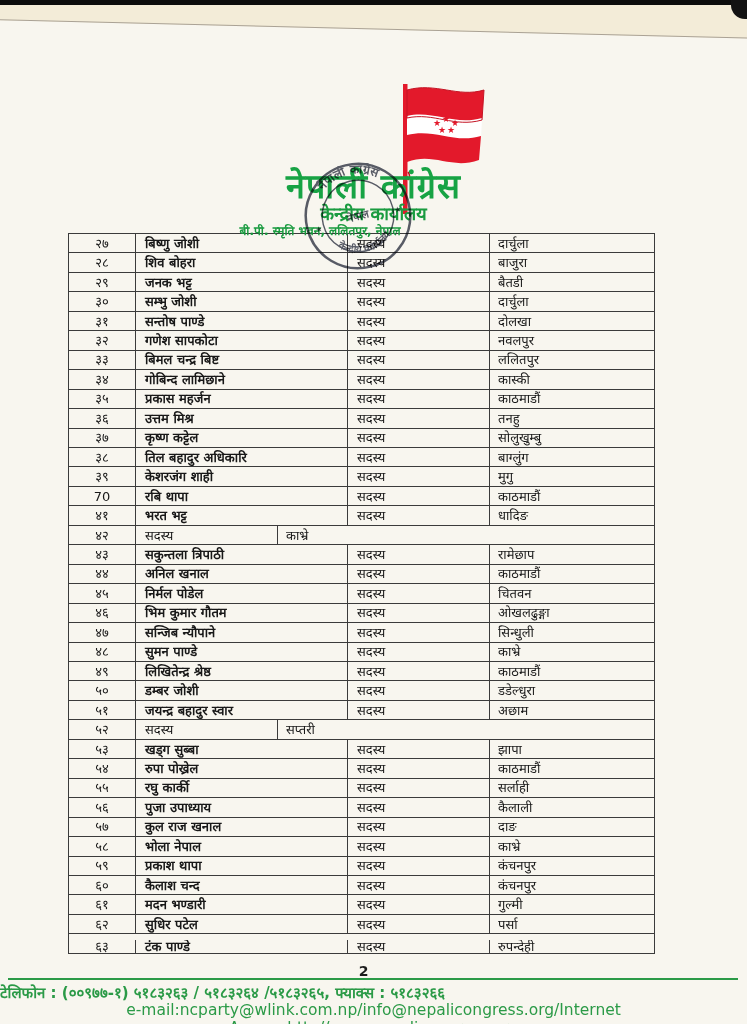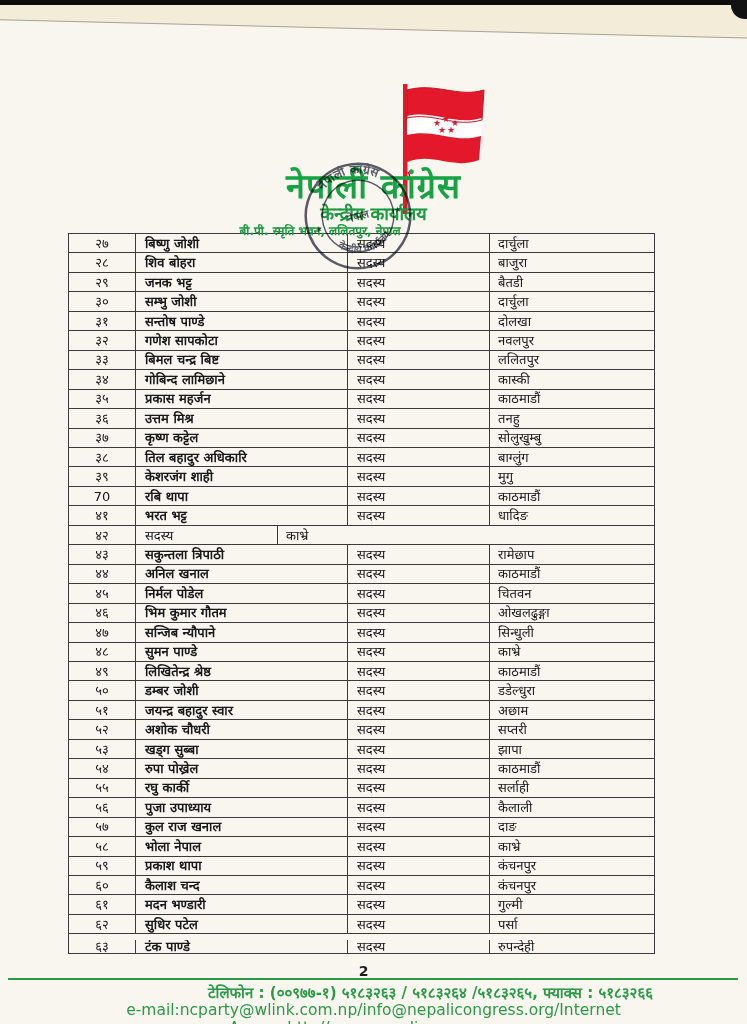--- a/index.html
+++ b/index.html
@@ -41,21 +41,21 @@
   .cell:last-child { border-right:none; }
   .c-sn { width:67px; justify-content:center; }
   .c-name { width:212px; padding-left:9px;font-weight:bold; }
   .c-role { width:142px; padding-left:9px; }
   .c-district { flex:1; padding-left:8px; }
 
   
   .page-number { position:absolute; top:963px; left:0; width:727px; text-align:center;
     font-size:14px; color:#1c1c1c; font-weight:bold; z-index:6; }
   .footer-rule { position:absolute; top:978px; left:8px; width:730px; height:2px; background:#2b9a47; }
-  .footer-phone { position:absolute; top:982px; left:0; width:653px; text-align:right;
+  .footer-phone { position:absolute; top:982px; left:0; width:653px; text-align:left;
     font-size:15px; font-weight:bold; color:#2b9a47; }
   .footer-email { position:absolute; top:1001px; left:0; width:747px; text-align:center;
     font-size:15.5px; color:#2b9a47; }
 </style>
 </head>
 <body>
 
 <div class="scan-top-band"></div>
 <div class="scan-black-strip"></div>
 <div class="scan-corner-tr"></div>
@@ -274,21 +274,20 @@
 
     <div class="t-row">
       <div class="cell c-sn">५१</div>
       <div class="cell c-name">जयन्द्र बहादुर स्वार</div>
       <div class="cell c-role">सदस्य</div>
       <div class="cell c-district">अछाम</div>
     </div>
 
     <div class="t-row">
       <div class="cell c-sn">५२</div>
-      <div class="cell c-name">अशोक चौधरी</div>
       <div class="cell c-role">सदस्य</div>
       <div class="cell c-district">सप्तरी</div>
     </div>
 
     <div class="t-row">
       <div class="cell c-sn">५३</div>
       <div class="cell c-name">खड्ग सुब्बा</div>
       <div class="cell c-role">सदस्य</div>
       <div class="cell c-district">झापा</div>
     </div>

